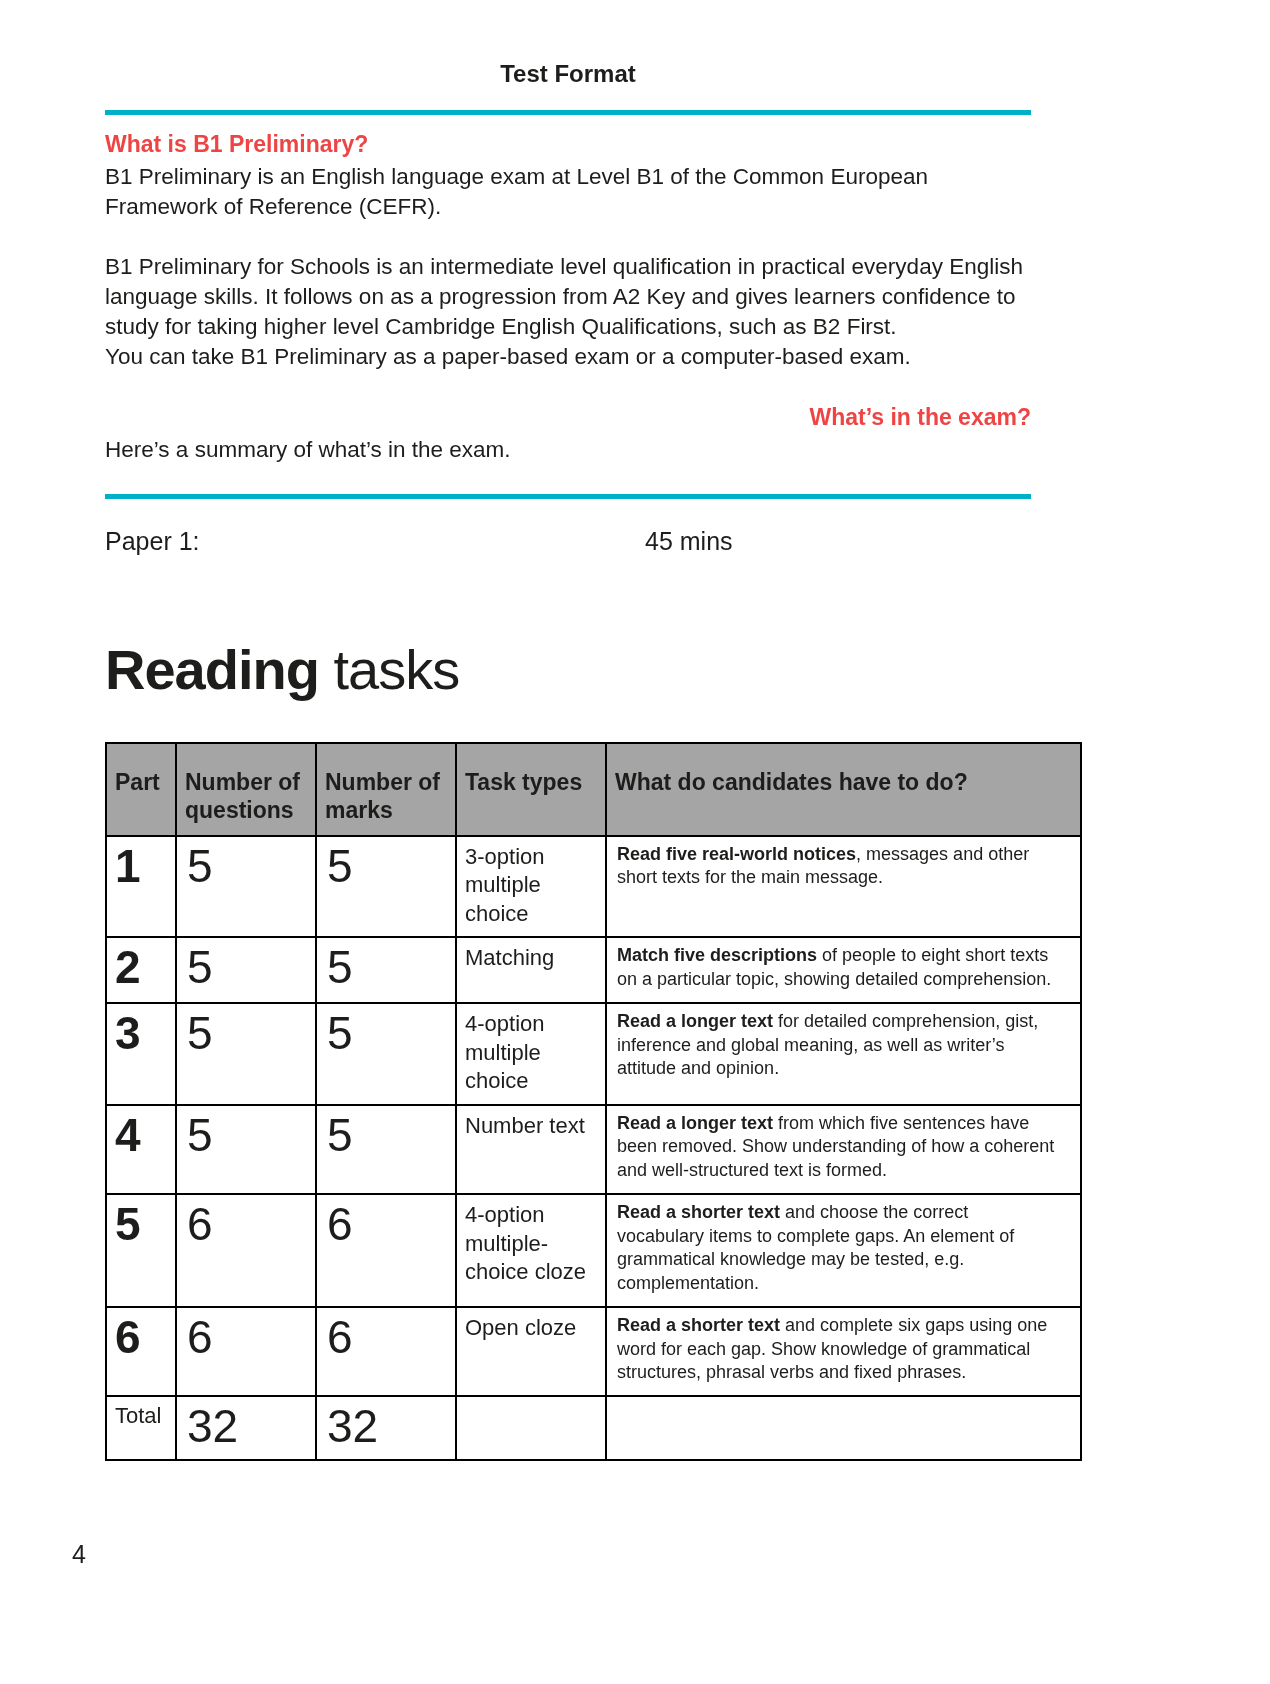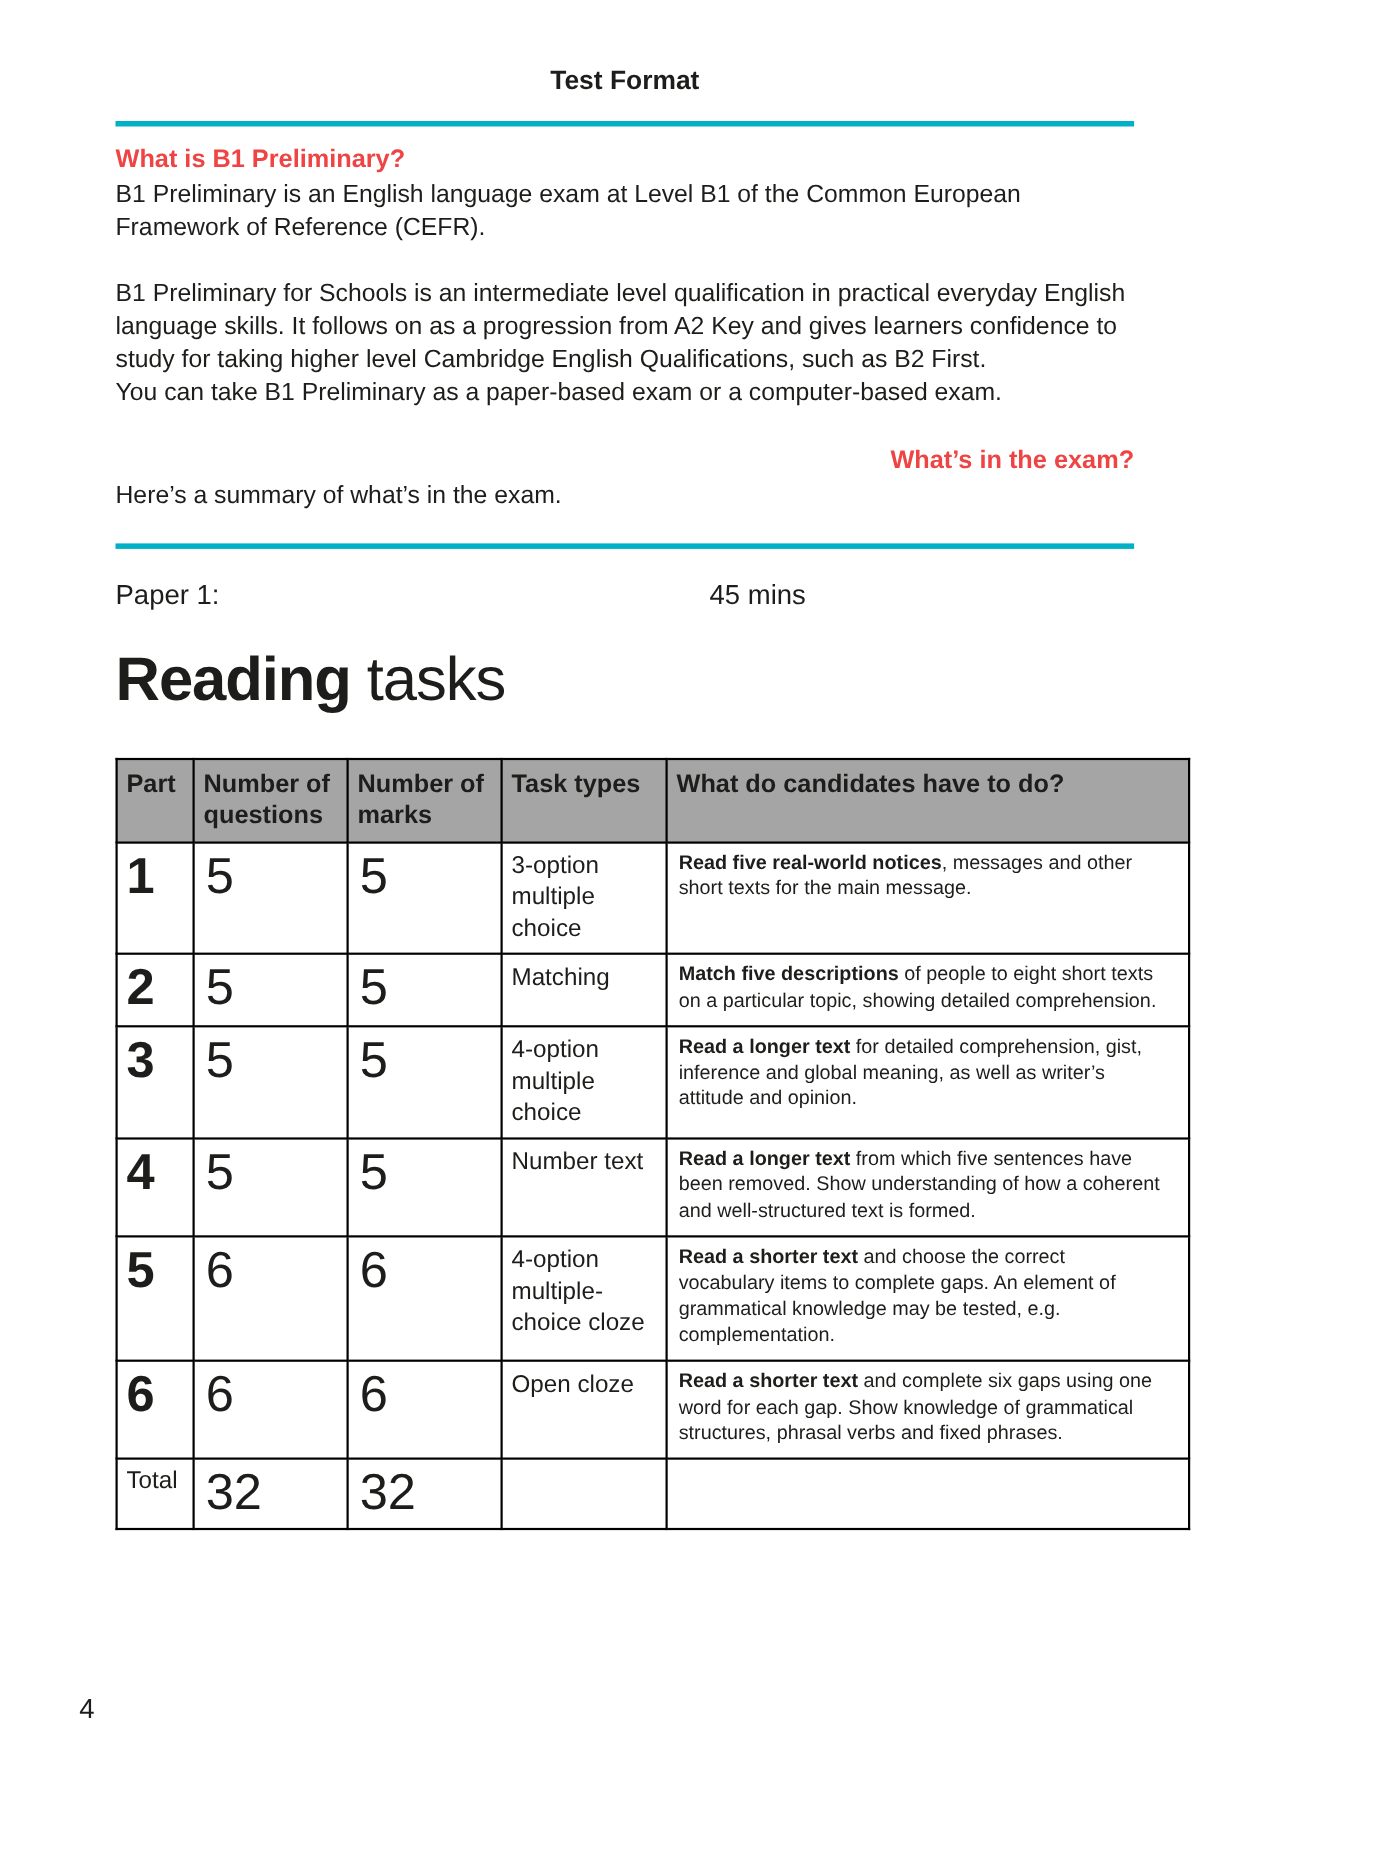--- a/index.html
+++ b/index.html
@@ -55,21 +55,21 @@
     font-size: 25px;
     margin-top: 28px;
     height: 34px;
   }
   .paper-duration {
     position: absolute;
     left: 540px;
     top: 0;
   }
   .reading-title {
-    margin-top: 23px;
+    margin-top: 76px;
     font-size: 56px;
     letter-spacing: -1px;
     color: #1d1d1b;
   }
   .reading-title .tbold { font-weight: bold; }
   .reading-title .tlight { font-weight: normal; }
   table.tasks {
     margin-top: 40px;
     width: 975px;
     border-collapse: collapse;
@@ -78,21 +78,21 @@
   table.tasks th, table.tasks td {
     border: 2px solid #000000;
     vertical-align: top;
     text-align: left;
   }
   table.tasks th {
     background: #a5a5a5;
     font-size: 23px;
     font-weight: bold;
     line-height: 1.2;
-    padding: 8px 8px 10px 8px;
+    padding: 25px 8px 10px 8px;
   }
   col.c-part { width: 70px; }
   col.c-q { width: 140px; }
   col.c-m { width: 140px; }
   col.c-task { width: 150px; }
   col.c-desc { width: 475px; }
   td.part-cell {
     font-size: 46px;
     font-weight: bold;
     vertical-align: middle;

